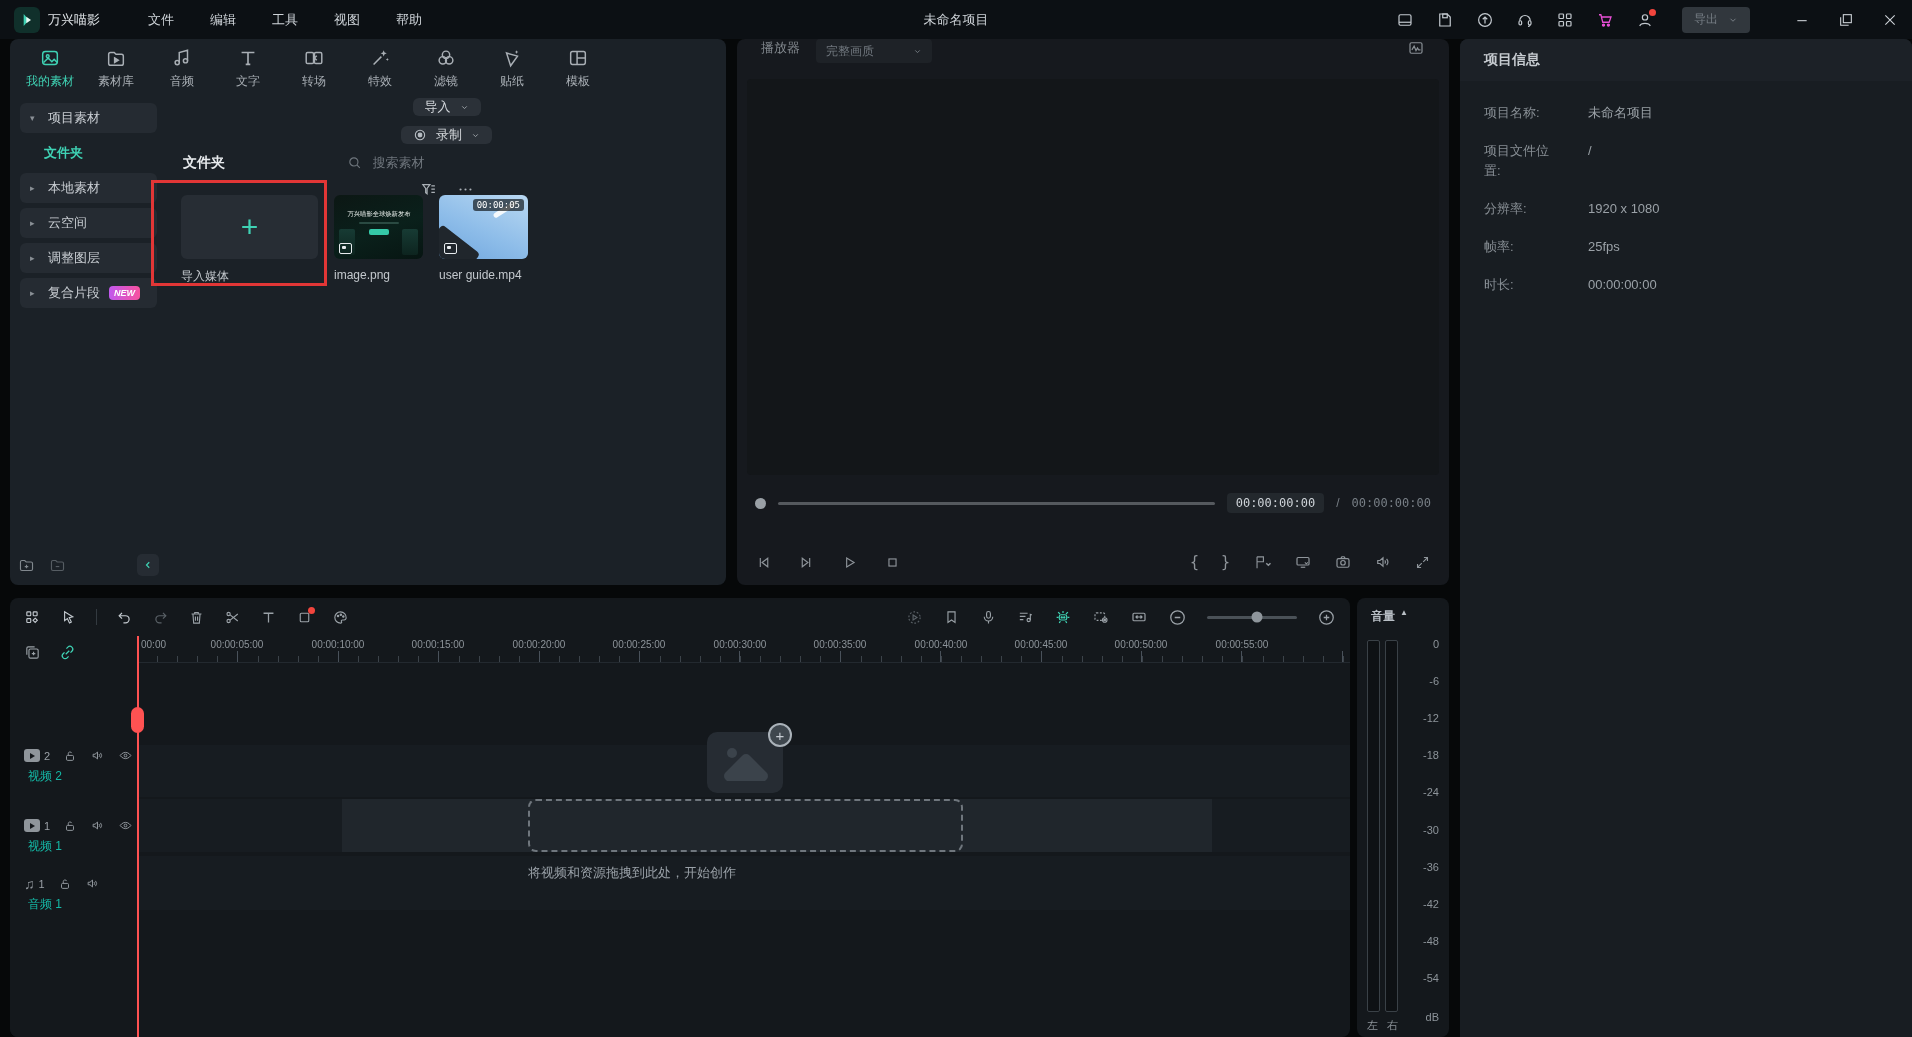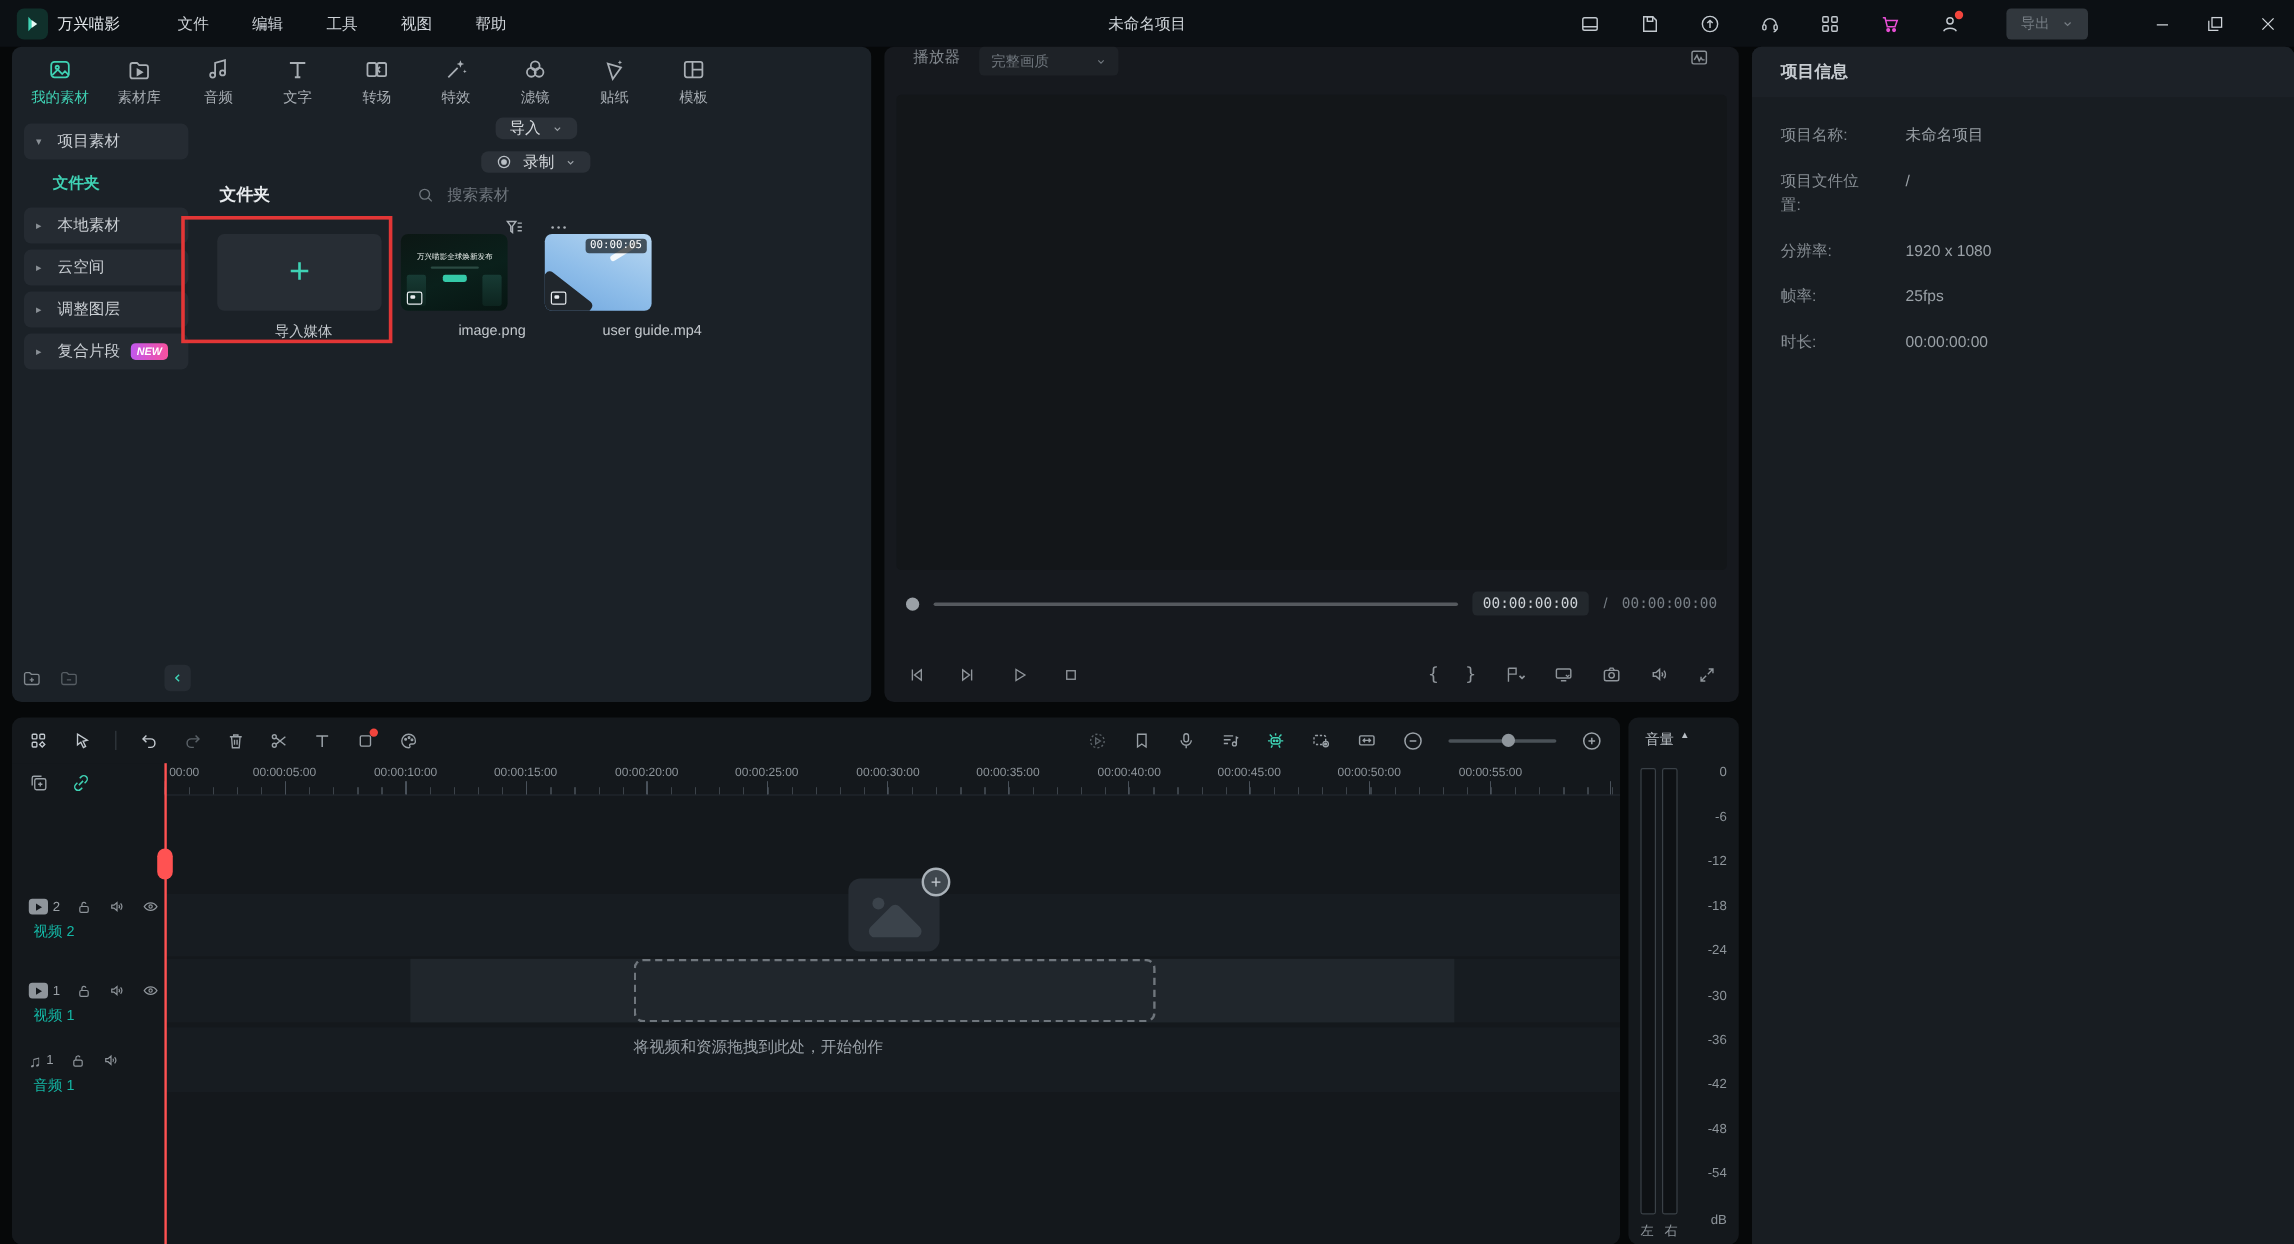--- a/index.html
+++ b/index.html
@@ -11,21 +11,21 @@
   
   .topbar{position:absolute;left:0;top:0;width:1912px;height:39px;background:#0c1014;
           display:flex;align-items:center;padding:0 14px;box-sizing:border-box;}
   .logo-box{width:26px;height:26px;border-radius:6px;background:#10302b;display:flex;
             align-items:center;justify-content:center;margin-right:8px;flex:none;}
   .app-name{font-size:13px;color:#e2e6ea;margin-right:48px;}
   .menus{display:flex;gap:36px;font-size:13px;color:#ced3d8;}
   .menus span{cursor:default;}
   .win-title{position:absolute;left:50%;transform:translateX(-50%);top:0;height:39px;
              display:flex;align-items:center;font-size:13px;color:#cfd4d9;}
-  .topbar-right{margin-left:auto;display:flex;align-items:center;gap:32px;color:#c3c9cf;}
+  .topbar-right{margin-left:auto;display:flex;align-items:center;gap:22px;color:#c3c9cf;}
   .tb-ic{width:18px;height:18px;color:#c3c9cf;position:relative;}
   .tb-ic.cart{color:#e94fd6;}
   .red-dot{position:absolute;top:-2px;right:-2px;width:7px;height:7px;border-radius:50%;
            background:#f2453d;}
   .export-btn{height:26px;background:#31373d;border-radius:4px;display:flex;align-items:center;
               gap:10px;padding:0 12px;color:#767d84;font-size:12px;margin:0 6px;}
   .winctl{display:flex;gap:28px;align-items:center;margin-left:16px;color:#cfd4d9;}
   
   .media-panel{position:absolute;left:10px;top:39px;width:716px;height:546px;background:#1b2127;
                border-radius:8px;box-sizing:border-box;}
@@ -51,21 +51,21 @@
   .pill-btn{height:28px;background:#2b3138;border-radius:6px;display:flex;align-items:center;
             gap:9px;padding:0 12px;font-size:13px;color:#d4d8dc;}
   .search{display:flex;align-items:center;gap:9px;margin-left:8px;color:#6f767d;flex:1;}
   .search input{background:transparent;border:none;outline:none;color:#aeb4ba;font-size:13px;
                 font-family:"Liberation Sans",sans-serif;width:180px;}
   .search input::placeholder{color:#6f767d;}
   .mc-tools{display:flex;gap:20px;align-items:center;color:#aab0b6;}
   .section-title{font-size:14px;font-weight:bold;color:#e8ebee;margin:10px 0 0 2px;}
   .cards{position:relative;display:flex;gap:16px;margin-top:23px;align-items:flex-start;}
   .card{display:flex;flex-direction:column;gap:9px;}
-  .card .clabel{font-size:12px;color:#c3c8cd;margin-left:48px;}
+  .card .clabel{font-size:12px;color:#c3c8cd;}
   .import-card{width:137px;height:64px;background:#272d34;border-radius:6px;display:flex;
                align-items:center;justify-content:center;}
   .plus-glyph{color:#3fd2b4;font-size:30px;font-weight:200;line-height:1;}
   .red-box{position:absolute;left:-30px;top:-15px;width:170px;height:100px;
            border:3px solid #e23636;pointer-events:none;z-index:5;}
   .thumb{width:89px;height:64px;border-radius:6px;position:relative;overflow:hidden;}
   .thumb-img{background:linear-gradient(160deg,#0c1714 0%,#0a201b 55%,#071512 100%);}
   .promo{position:absolute;inset:0;display:flex;flex-direction:column;align-items:center;
          padding-top:14px;}
   .promo-title{font-size:7px;color:#e9efec;white-space:nowrap;transform:scale(.9);}
@@ -163,21 +163,21 @@
            background:#3f474e;border:2px solid #aab2b9;box-sizing:border-box;display:flex;
            align-items:center;justify-content:center;color:#c6ccd2;font-size:15px;line-height:1;}
   .drop-text{position:absolute;text-align:left;font-size:13px;color:#9aa1a8;}
   .playhead-line{position:absolute;left:0;top:0;bottom:0;width:2px;background:#ff5252;z-index:4;}
   .playhead-handle{position:absolute;left:-6px;top:71px;width:13px;height:26px;background:#ff5252;
                    border-radius:7px;z-index:5;}
   
   .vol-panel{position:absolute;left:1357px;top:598px;width:92px;height:439px;background:#14181c;
              border-radius:8px;}
   .vol-header{position:absolute;top:10px;left:14px;display:flex;align-items:flex-start;gap:5px;
-              font-size:12px;color:#b9bfc5;}
+              font-size:12px;color:#b9bfc5;font-weight:bold;}
   .vol-caret{font-size:8px;color:#b9bfc5;}
   .vol-bars{position:absolute;left:10px;top:42px;height:372px;display:flex;gap:5px;}
   .vol-bar{width:13px;height:100%;background:#0e1114;border:1px solid #3a4147;border-radius:2px;
            box-sizing:border-box;}
   .vol-scale{position:absolute;right:10px;top:40px;height:346px;display:flex;flex-direction:column;
              justify-content:space-between;align-items:flex-end;font-size:11px;color:#8d949a;}
   .vol-db{position:absolute;right:10px;top:413px;font-size:11px;color:#8d949a;}
   .vol-ch{position:absolute;left:10px;top:420px;width:31px;display:flex;justify-content:space-between;
           font-size:11px;color:#8d949a;}
 </style>

